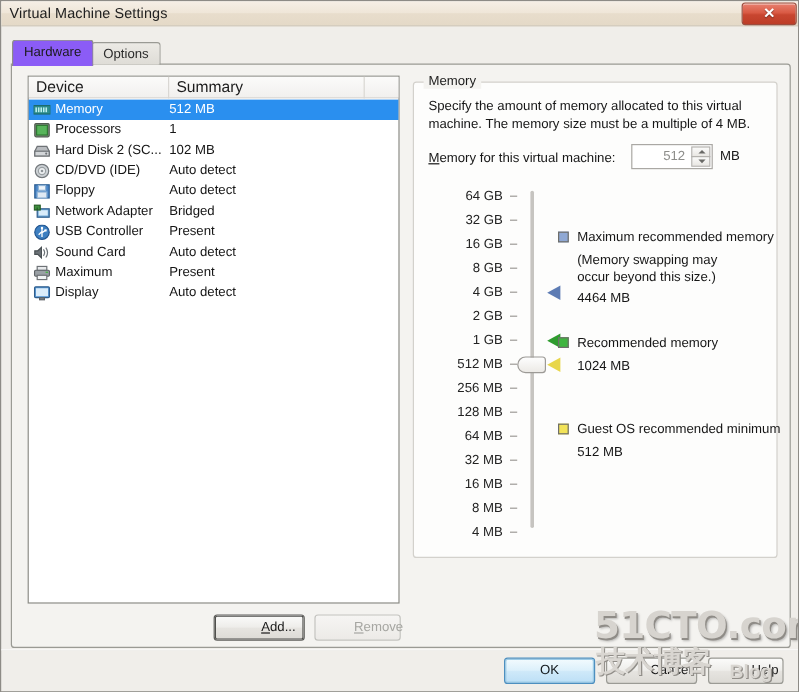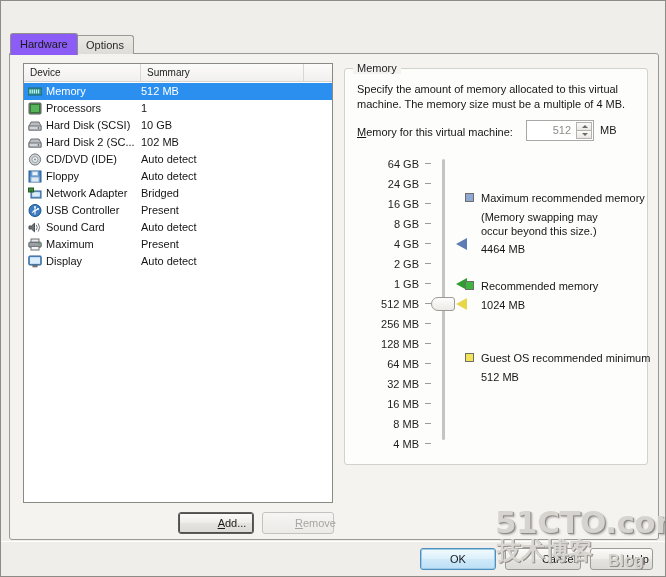--- a/index.html
+++ b/index.html
@@ -120,21 +120,21 @@
     position: absolute;
     left: 0; top: 0;
     width: 100%; height: 18px;
     background: linear-gradient(to bottom, #fbfbfa 0%, #f1f0ee 100%);
     border-bottom: 1px solid #d6d4d0;
   }
   .col-head {
     position: absolute;
     top: 0; height: 18px;
     line-height: 18px;
-    font-size: 10px;
+    font-size: 13px;
     color: #1c1c1c;
     padding-left: 6px;
     border-right: 1px solid #d9d7d3;
     overflow: hidden;
     white-space: nowrap;
     cursor: pointer;
   }
   #col-device  { left: 0;    width: 117px; }
   #col-summary { left: 117px; width: 163px; }
   #col-spacer  { left: 280px; width: 30px; border-right: none; }
@@ -442,20 +442,26 @@
     color: #d9d6d1;
     text-shadow: 1px 1px 0 #918e89;
     white-space: nowrap;
   }
 </style>
 </head>
 <body>
 
 <div id="window">
 
+  <div id="titlebar">
+    <div id="title-text">Virtual Machine Settings</div>
+    <div id="close-button">
+      <div id="close-glyph">✕</div>
+    </div>
+  </div>
 
   <div id="tabstrip">
     <div class="tab active">Hardware</div>
     <div class="tab inactive">Options</div>
   </div>
 
   <div id="tabpage">
 
     <div id="device-list">
       <div id="list-header">
@@ -483,29 +489,20 @@
               </svg></span>
             <span class="dev-name">Processors</span>
             <span class="dev-sum">1</span>
           </div>
           <div class="row">
             <span class="ico"><svg width="14" height="13" viewBox="0 0 14 13">
                 <path d="M1 7 L3 3 H11 L13 7 V11 H1 Z" fill="#b9bcc0" stroke="#6e7276"></path>
                 <rect x="1" y="7" width="12" height="4" fill="#d3d6d9" stroke="#6e7276"></rect>
                 <circle cx="10.5" cy="9" r="0.9" fill="#6e7276"></circle>
               </svg></span>
-            <span class="dev-name">Hard Disk (SCSI)</span>
-            <span class="dev-sum">10 GB</span>
-          </div>
-          <div class="row">
-            <span class="ico"><svg width="14" height="13" viewBox="0 0 14 13">
-                <path d="M1 7 L3 3 H11 L13 7 V11 H1 Z" fill="#b9bcc0" stroke="#6e7276"></path>
-                <rect x="1" y="7" width="12" height="4" fill="#d3d6d9" stroke="#6e7276"></rect>
-                <circle cx="10.5" cy="9" r="0.9" fill="#6e7276"></circle>
-              </svg></span>
             <span class="dev-name">Hard Disk 2 (SC...</span>
             <span class="dev-sum">102 MB</span>
           </div>
           <div class="row">
             <span class="ico"><svg width="14" height="13" viewBox="0 0 14 13">
                 <circle cx="7" cy="6.5" r="5.6" fill="#cdd2d6" stroke="#74797d"></circle>
                 <circle cx="7" cy="6.5" r="3" fill="#eef1f3" stroke="#9aa0a4"></circle>
                 <circle cx="7" cy="6.5" r="1.1" fill="#8d9397"></circle>
               </svg></span>
             <span class="dev-name">CD/DVD (IDE)</span>
@@ -599,21 +596,21 @@
       <div id="mem-unit">MB</div>
 
       <div id="scale">
         <div id="slider-track"></div>
         <div id="scale-ticks">
             <div class="tick-row" style="top: 0px;">
               <div class="tick-label">64 GB</div>
               <div class="tick-mark"></div>
             </div>
             <div class="tick-row" style="top: 20px;">
-              <div class="tick-label">24 GB</div>
+              <div class="tick-label">32 GB</div>
               <div class="tick-mark"></div>
             </div>
             <div class="tick-row" style="top: 40px;">
               <div class="tick-label">16 GB</div>
               <div class="tick-mark"></div>
             </div>
             <div class="tick-row" style="top: 60px;">
               <div class="tick-label">8 GB</div>
               <div class="tick-mark"></div>
             </div>

